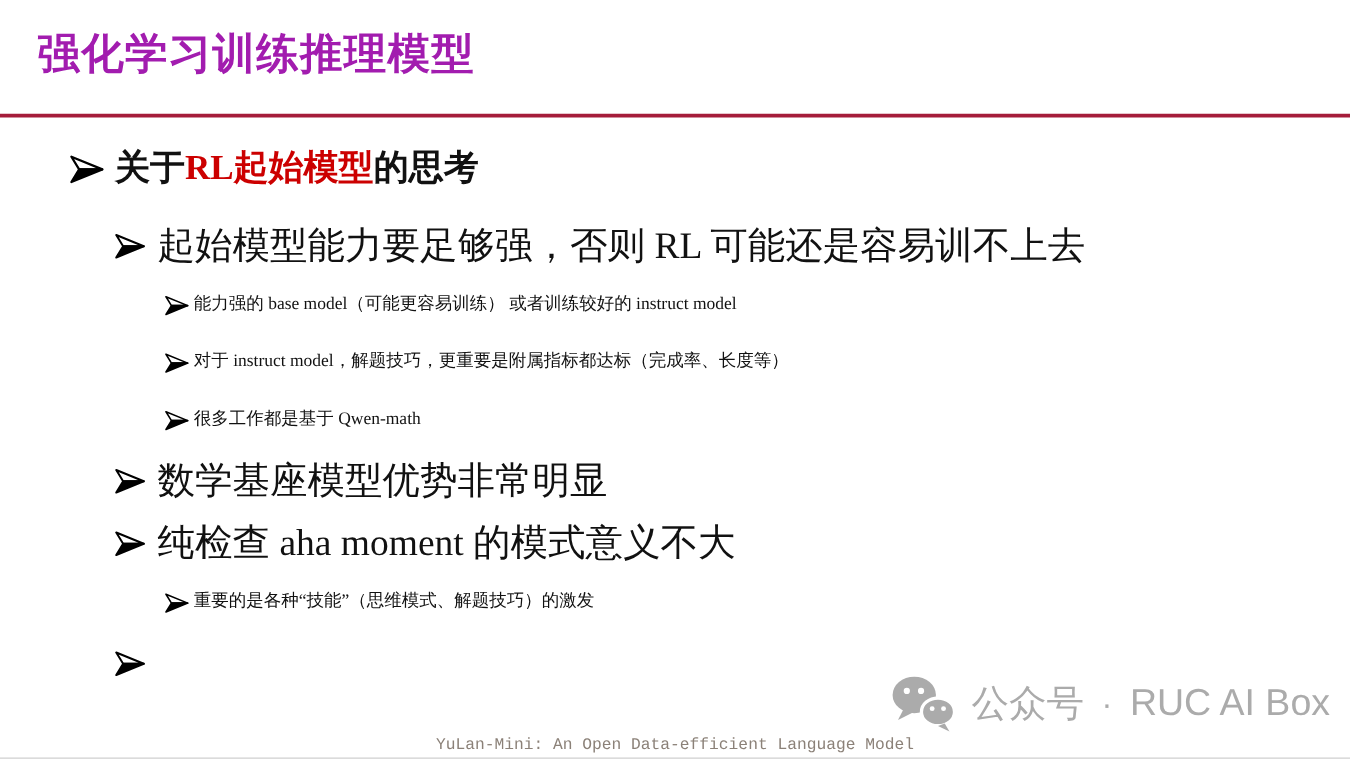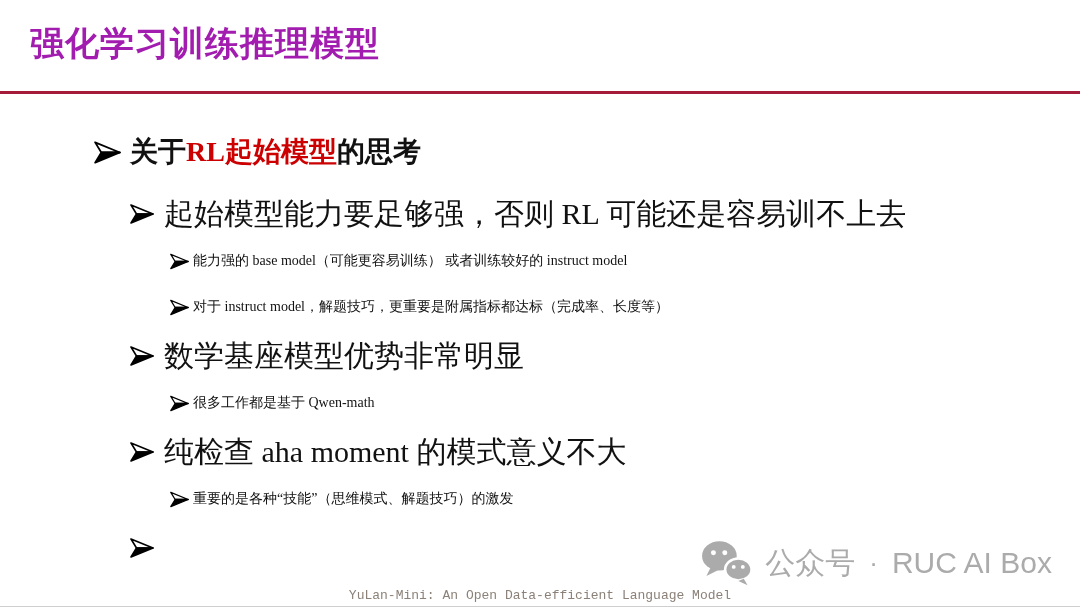--- a/index.html
+++ b/index.html
@@ -24,40 +24,40 @@
     letter-spacing: 1px;
   }
   .title-rule {
     margin-top: 27px;
     height: 3px;
     width: 100%;
     background: #A51C3A;
   }
 
   
-  .content { padding-top: 39px; margin-left: 38px; }
+  .content { padding-top: 22px; }
   .row { display: flex; align-items: flex-start; }
   .row .arrow { flex: 0 0 auto; display: inline-flex; }
   .row .txt { white-space: nowrap; }
 
   .l1 { margin: 0 0 26px 56px; font-size: 28px; line-height: 38px; font-weight: 700; }
   .l1 .arrow svg { width: 27px; height: 27px; margin: 6px 9px 0 0; }
 
   .l2 { margin: 0 0 16px 92px; font-size: 30px; line-height: 34px; }
   .l2 .arrow svg { width: 24px; height: 24px; margin: 5px 10px 0 0; }
 
   .l3 { margin: 0 0 18px 132px; font-size: 14px; line-height: 28px; }
   .l3 .arrow svg { width: 19px; height: 19px; margin: 5px 4px 0 0; }
 
   .hl { color: #CC0000; font-weight: 700; }
 
   
   .watermark {
     position: absolute;
-    right: 28px;
+    right: 16px;
     bottom: 20px;
     display: flex;
     align-items: center;
     gap: 12px;
     color: #ABABAB;
     font-family: "Liberation Sans", "DejaVu Sans", sans-serif;
     font-size: 30px;
     user-select: none;
   }
   .watermark .wechat { width: 52px; height: 46px; }
@@ -117,38 +117,38 @@
   <div class="row l3">
     <span class="arrow">
       <svg viewBox="0 0 24 24">
           <path d="M1,3 L23,12 L6.5,12 Z" fill="#ffffff" stroke="#000" stroke-width="1.6" stroke-linejoin="round"></path>
           <path d="M6.5,12 L23,12 L1,21 Z" fill="#000" stroke="#000" stroke-width="1.6" stroke-linejoin="round"></path>
         </svg>
     </span>
     <span class="txt">对于 instruct model，解题技巧，更重要是附属指标都达标（完成率、长度等）</span>
   </div>
 
+  <div class="row l3">
+    <span class="arrow">
+      <svg viewBox="0 0 24 24">
+          <path d="M1,3 L23,12 L6.5,12 Z" fill="#ffffff" stroke="#000" stroke-width="1.6" stroke-linejoin="round"></path>
+          <path d="M6.5,12 L23,12 L1,21 Z" fill="#000" stroke="#000" stroke-width="1.6" stroke-linejoin="round"></path>
+        </svg>
+    </span>
+    <span class="txt">很多工作都是基于 Qwen-math</span>
+  </div>
+
   <div class="row l2">
     <span class="arrow">
       <svg viewBox="0 0 24 24">
           <path d="M1,3 L23,12 L6.5,12 Z" fill="#ffffff" stroke="#000" stroke-width="1.6" stroke-linejoin="round"></path>
           <path d="M6.5,12 L23,12 L1,21 Z" fill="#000" stroke="#000" stroke-width="1.6" stroke-linejoin="round"></path>
         </svg>
     </span>
     <span class="txt">数学基座模型优势非常明显</span>
-  </div>
-
-  <div class="row l3">
-    <span class="arrow">
-      <svg viewBox="0 0 24 24">
-          <path d="M1,3 L23,12 L6.5,12 Z" fill="#ffffff" stroke="#000" stroke-width="1.6" stroke-linejoin="round"></path>
-          <path d="M6.5,12 L23,12 L1,21 Z" fill="#000" stroke="#000" stroke-width="1.6" stroke-linejoin="round"></path>
-        </svg>
-    </span>
-    <span class="txt">很多工作都是基于 Qwen-math</span>
   </div>
 
   <div class="row l2">
     <span class="arrow">
       <svg viewBox="0 0 24 24">
           <path d="M1,3 L23,12 L6.5,12 Z" fill="#ffffff" stroke="#000" stroke-width="1.6" stroke-linejoin="round"></path>
           <path d="M6.5,12 L23,12 L1,21 Z" fill="#000" stroke="#000" stroke-width="1.6" stroke-linejoin="round"></path>
         </svg>
     </span>
     <span class="txt">纯检查 aha moment 的模式意义不大</span>

